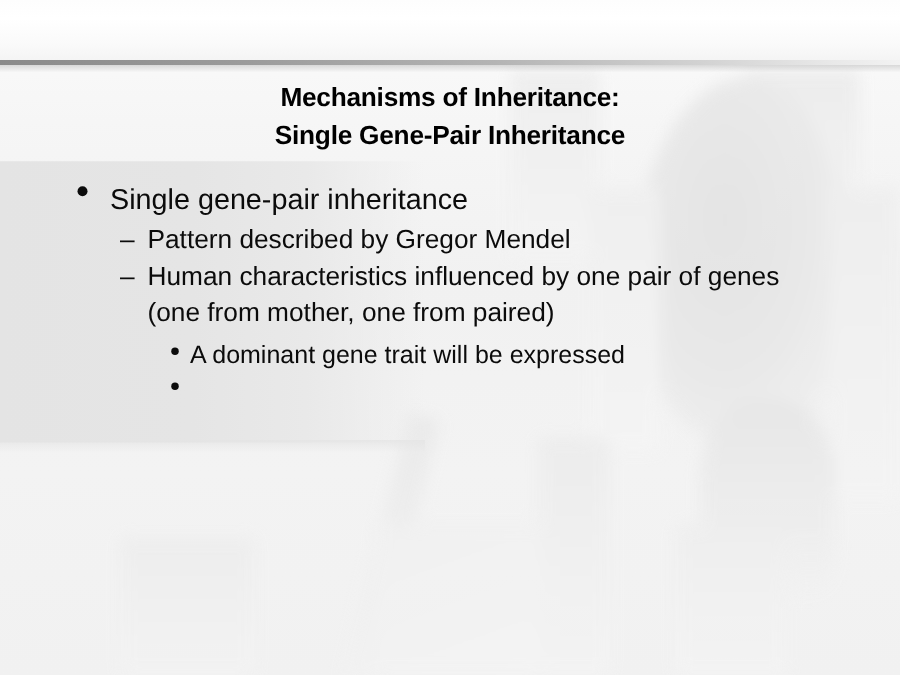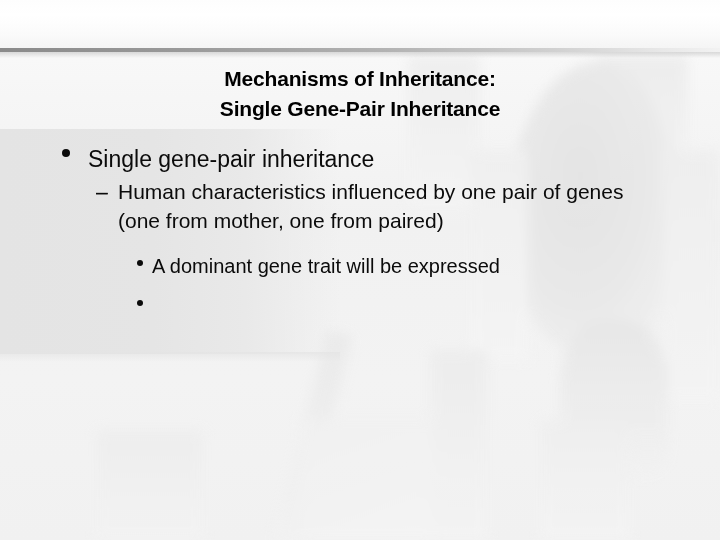--- a/index.html
+++ b/index.html
@@ -180,21 +180,20 @@
     color: #0b0b0b;
   }
 
   
   .lvl3 {
     padding-left: 152px;
     padding-right: 70px;
     font-size: 20px;
     line-height: 28px;
     margin-bottom: 0px;
-    margin-top: 12px;
   }
   .lvl3 .marker {
     position: absolute;
     left: 137px;
     top: 8px;
     width: 6px;
     height: 6px;
     border-radius: 50%;
     background: #0b0b0b;
   }
@@ -235,20 +234,21 @@
 
   <div class="body-text">
 
     <div class="bullet-row lvl1">
       <span class="marker"></span>
       <span>Single gene-pair inheritance</span>
     </div>
 
     <div class="bullet-row lvl2">
       <span class="marker">–</span>
+      <span>Pattern described by Gregor Mendel</span>
     </div>
 
     <div class="bullet-row lvl2">
       <span class="marker">–</span>
       <span>Human characteristics influenced by one pair of genes (one from mother, one from paired)</span>
     </div>
 
     <div class="spacer-3"></div>
 
     <div class="bullet-row lvl3">

